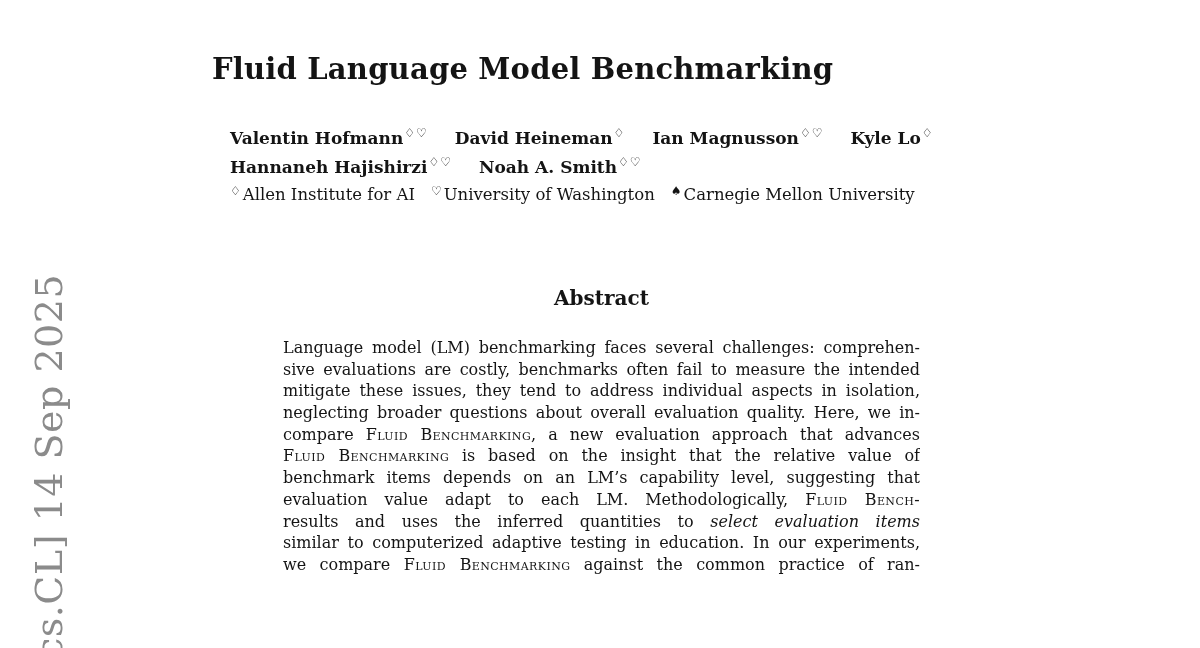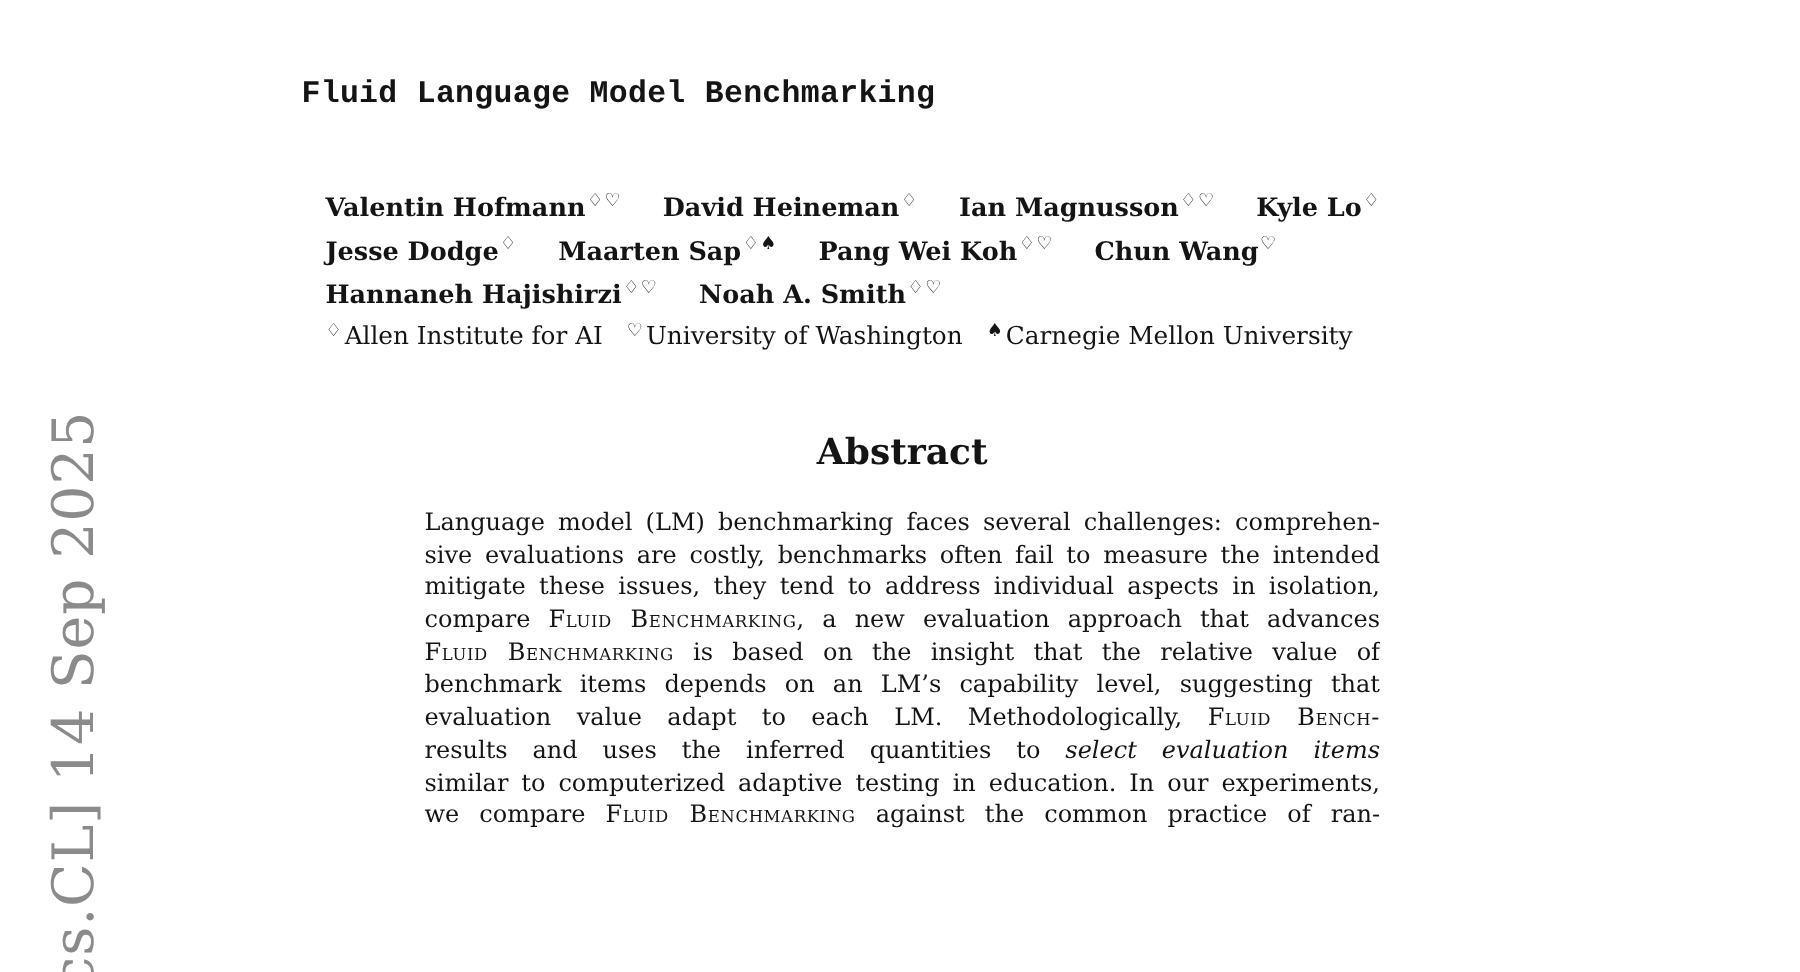--- a/index.html
+++ b/index.html
@@ -16,29 +16,28 @@
     left: 27px; top: 659px;
     transform-origin: 0 0;
     transform: rotate(-90deg);
     font-size: 38px;
     color: #8b8b8b;
     white-space: nowrap;
     letter-spacing: 0.5px;
   }
   .page-title {
     position: absolute;
-    left: 201px; top: 52px;
-    font-size: 21px;
+    left: 212px; top: 52px;
+    font-size: 29px;
     font-weight: bold;
     letter-spacing: 0.2px;
-    font-family: Liberation Mono, monospace;
   }
   .authors {
     position: absolute;
-    left: 217px; top: 119px;
+    left: 230px; top: 119px;
     font-size: 17px;
   }
   .author-line { height: 29px; line-height: 29px; white-space: nowrap; }
   .author { font-weight: bold; margin-right: 27px; }
   .author:last-child { margin-right: 0; }
   .sup {
     font-size: 12px;
     font-weight: normal;
     vertical-align: 7px;
     font-family: "DejaVu Sans", sans-serif;
@@ -50,21 +49,21 @@
     font-size: 16.5px;
     white-space: nowrap;
   }
   .affil { margin-right: 16px; }
   .affil .sup { vertical-align: 5px; margin-right: 1px; margin-left: 0; }
   .abstract-heading {
     position: absolute;
     left: 283px; top: 286px;
     width: 637px;
     text-align: center;
-    font-size: 24px;
+    font-size: 20px;
     font-weight: bold;
   }
   .abstract {
     position: absolute;
     left: 283px; top: 337px;
     width: 637px;
     font-size: 16px;
   }
   .abs-line {
     height: 21.7px;
@@ -79,32 +78,32 @@
 </head>
 <body>
 
 <div class="watermark">cs.CL] 14 Sep 2025</div>
 
 <h1 class="page-title">Fluid Language Model Benchmarking</h1>
 
 <div class="authors">
   <div id="author-lines">
       <div class="author-line"><span class="author">Valentin Hofmann<span class="sup">♢♡</span></span><span class="author">David Heineman<span class="sup">♢</span></span><span class="author">Ian Magnusson<span class="sup">♢♡</span></span><span class="author">Kyle Lo<span class="sup">♢</span></span></div>
-      <div class="author-line"><span class="author">Jesse Dodge<span class="sup">♢</span></span><span class="author">Maarten Sap<span class="sup">♢♠</span></span><span class="author">Pang Wei Koh<span class="sup">♢♡</span></span><span class="author">Chun Wang<span class="sup">♡</span></span></div>
       <div class="author-line"><span class="author">Hannaneh Hajishirzi<span class="sup">♢♡</span></span><span class="author">Noah A. Smith<span class="sup">♢♡</span></span></div>
     </div>
   <div class="affil-line" id="affil-line"><span class="affil"><span class="sup">♢</span>Allen Institute for AI</span><span class="affil"><span class="sup">♡</span>University of Washington</span><span class="affil"><span class="sup">♠</span>Carnegie Mellon University</span></div>
 </div>
 
 <div class="abstract-heading">Abstract</div>
 
 <div class="abstract" id="abstract-body">
     <div class="abs-line"><span>Language model (LM) benchmarking faces several challenges: comprehen-</span></div>
     <div class="abs-line"><span>sive evaluations are costly, benchmarks often fail to measure the intended</span></div>
     <div class="abs-line"><span>mitigate these issues, they tend to address individual aspects in isolation,</span></div>
+    <div class="abs-line"><span>neglecting broader questions about overall evaluation quality. Here, we in-</span></div>
     <div class="abs-line"><span>compare </span><span class="seg-sc">Fluid Benchmarking</span><span>, a new evaluation approach that advances</span></div>
     <div class="abs-line"><span class="seg-sc">Fluid Benchmarking</span><span> is based on the insight that the relative value of</span></div>
     <div class="abs-line"><span>benchmark items depends on an LM’s capability level, suggesting that</span></div>
     <div class="abs-line"><span>evaluation value adapt to each LM. Methodologically, </span><span class="seg-sc">Fluid Bench-</span></div>
     <div class="abs-line"><span>results and uses the inferred quantities to </span><span class="seg-it">select evaluation items dynamically,</span></div>
     <div class="abs-line"><span>similar to computerized adaptive testing in education. In our experiments,</span></div>
     <div class="abs-line"><span>we compare </span><span class="seg-sc">Fluid Benchmarking</span><span> against the common practice of ran-</span></div>
   </div>
 
 </body></html>

